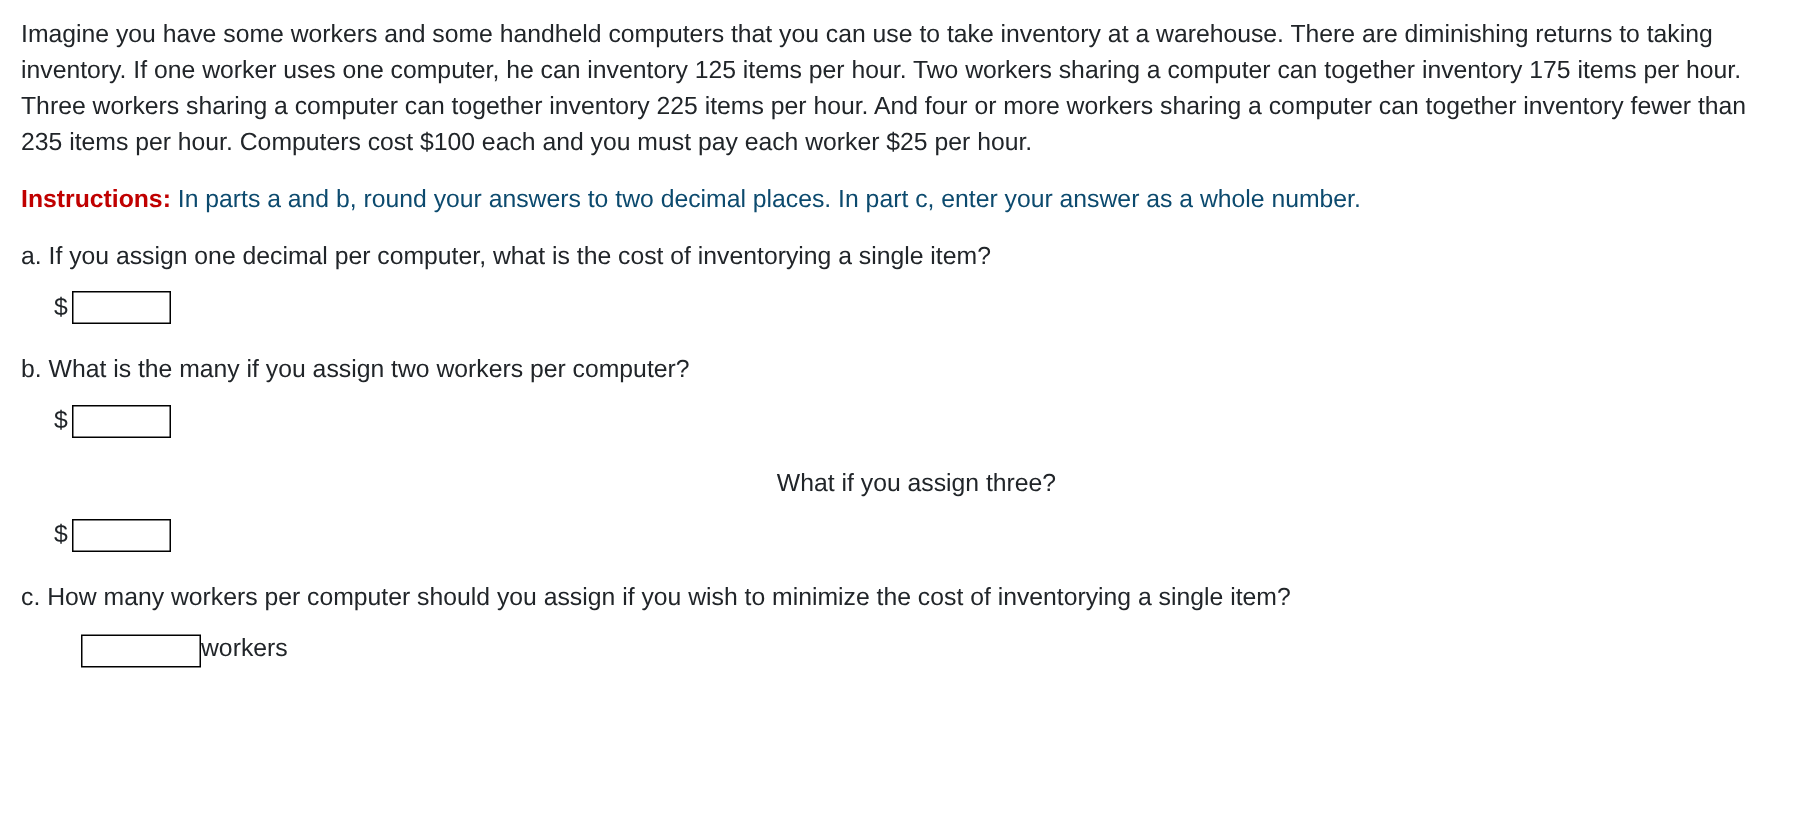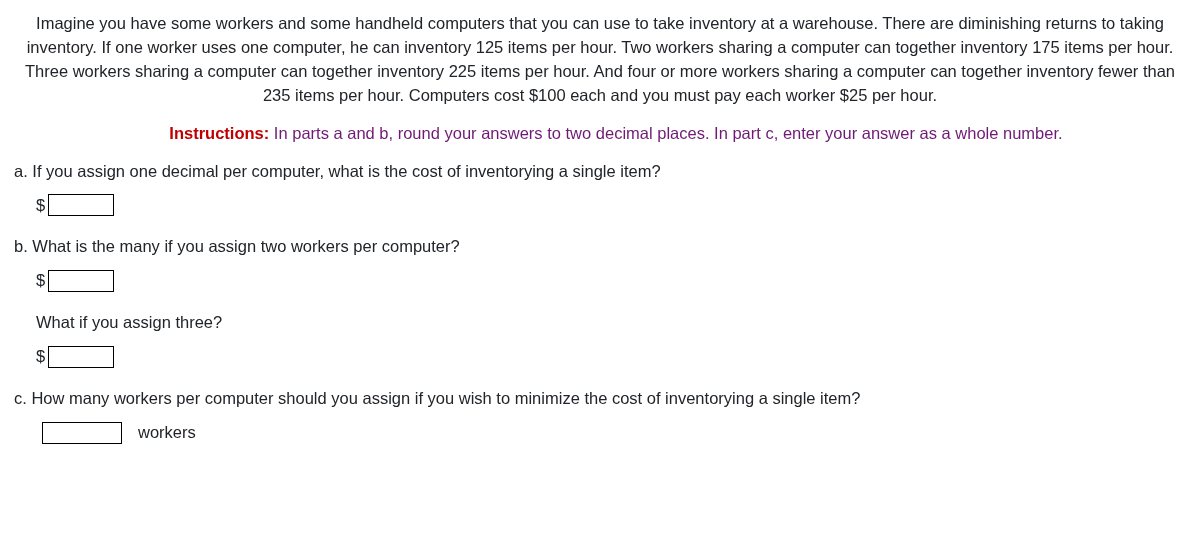--- a/index.html
+++ b/index.html
@@ -7,29 +7,27 @@
     font-size: 16.5px;
     line-height: 1.45;
     color: #212529;
     margin: 0;
     padding: 12px 14px;
     width: 1200px;
     box-sizing: border-box;
   }
   .paragraph {
     margin: 0 0 14px 0;
-    text-align: center;
   }
   .instructions-label {
     font-weight: 700;
     color: #c00000;
-    margin-left: 32px;
   }
   .instructions-text {
-    color: #701a75;
+    color: #0c4a6e;
   }
   .question {
     margin: 14px 0 4px 0;
   }
   .answer-row {
     margin: 10px 0 18px 22px;
     display: flex;
     align-items: center;
   }
   .answer-row .prefix, .answer-row-noindent .prefix {
@@ -40,26 +38,26 @@
     height: 20px;
     border: 1px solid #000;
     border-radius: 0;
     padding: 0 2px;
     font-size: 14px;
     background: #fff;
     box-sizing: content-box;
   }
   .sub-question {
     margin: 0 0 4px 22px;
+    text-align: center;
   }
   .part-c-row {
-    margin: 10px 0 18px 28px;
+    margin: 10px 0 18px 40px;
     display: flex;
-    align-items: center;
-    gap: 16px;
+    align-items: flex-end;
   }
   input.answer-box-c {
     width: 74px;
     height: 20px;
     border: 1px solid #000;
     border-radius: 0;
     padding: 0 2px;
     font-size: 14px;
     background: #fff;
     box-sizing: content-box;

